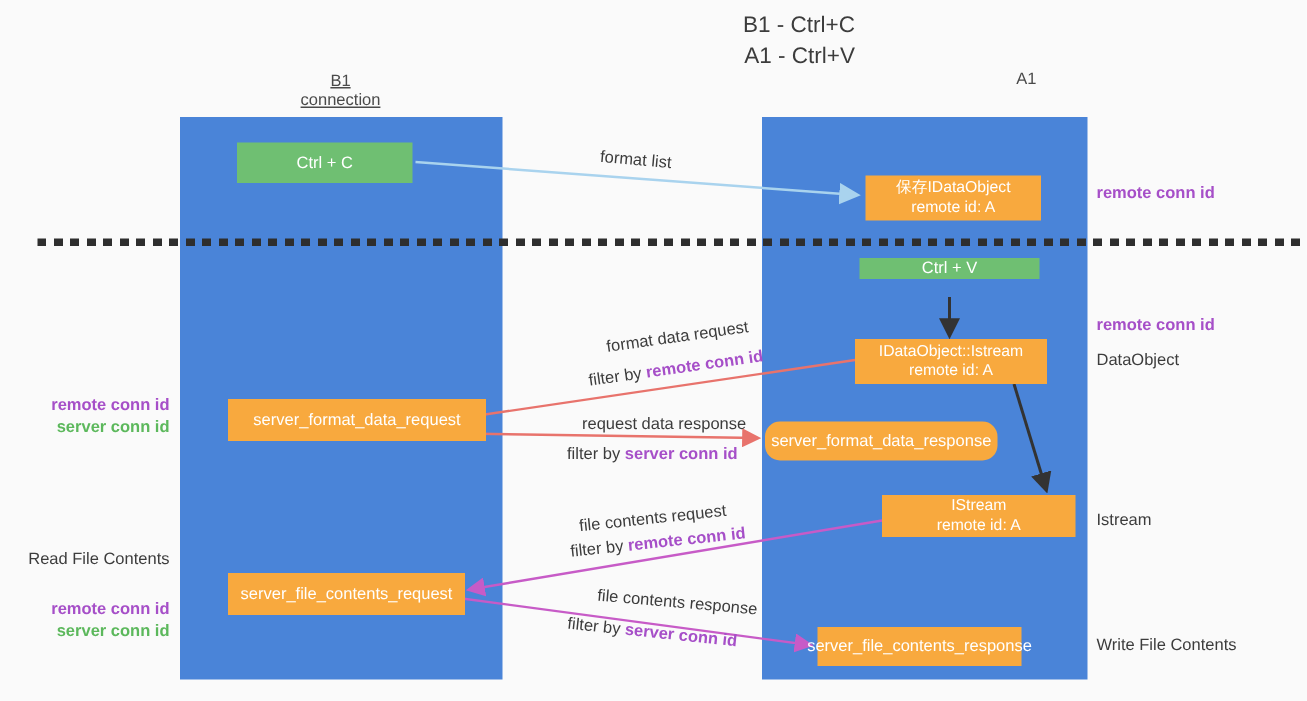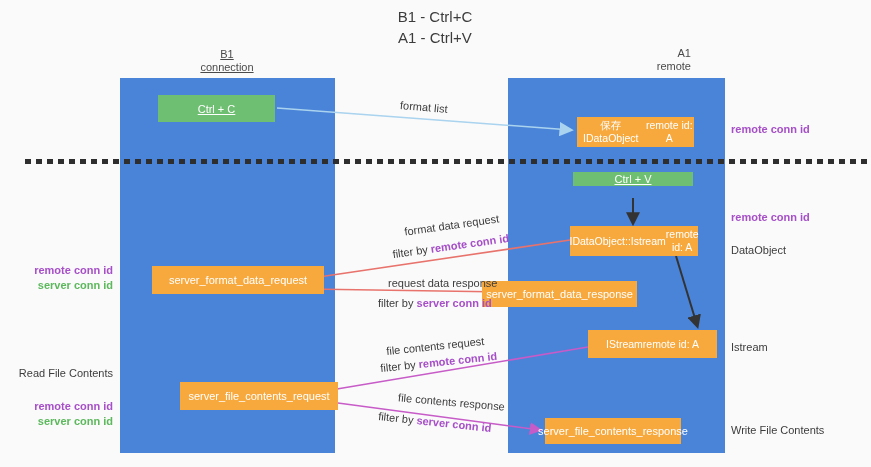--- a/index.html
+++ b/index.html
@@ -1,38 +1,38 @@
 <!DOCTYPE html>
 <html style="--blue: #4a84d8; --green: #6fbf72; --orange: #f8a93e; --purple: #a64fc8; --greentext: #5cb85c;"><head>
 <meta charset="utf-8">
 <style>
   html,body{margin:0;padding:0;}
   body{font-family:"Liberation Sans",sans-serif;}
   .stage{position:relative;width:871px;height:467px;background:#fafafa;overflow:hidden;}
 
-  .title{position:absolute;left:300px;top:6px;width:270px;text-align:center;
+  .title{position:absolute;left:300px;top:6px;width:270px;text-align:right;
          font-size:15px;line-height:21px;color:#3c3c3c;z-index:5;}
 
   .col{position:absolute;top:78px;height:375px;background:var(--blue);z-index:1;}
   .col-left{left:120px;width:215px;}
   .col-right{left:508px;width:217px;}
 
   .col-header{position:absolute;text-align:center;font-size:11px;line-height:13px;color:#4a4a4a;z-index:5;}
   .hdr-left{left:152px;top:48px;width:150px;text-decoration:underline;}
   .hdr-right{left:541px;top:47px;width:150px;text-align:right;}
 
   .dashline{position:absolute;left:25px;top:159px;width:846px;height:5px;z-index:2;
     background:repeating-linear-gradient(90deg,#2e2e2e 0,#2e2e2e 6px,transparent 6px,transparent 11px);}
 
   svg.arrows{position:absolute;left:0;top:0;z-index:2;pointer-events:none;}
 
   .box{position:absolute;display:flex;align-items:center;justify-content:center;
        color:#fff;font-size:11px;text-align:center;z-index:3;box-sizing:border-box;}
-  .box.two{flex-direction:row;font-size:10.5px;line-height:13px;}
-  .green{background:var(--green);text-decoration:underline;}
+  .box.two{flex-direction:column;font-size:10.5px;line-height:13px;}
+  .green{background:var(--green);}
   .orange{background:var(--orange);}
 
   .albl{position:absolute;font-size:11px;color:#3c3c3c;white-space:nowrap;z-index:4;}
   .purple{color:var(--purple);font-weight:bold;}
   .greent{color:var(--greentext);font-weight:bold;}
 
   .side{position:absolute;font-size:11px;z-index:4;white-space:nowrap;}
   .side.ra{text-align:right;width:95px;}
   .plain{color:#3c3c3c;font-weight:normal;}
 </style>
@@ -45,21 +45,20 @@
     <div>B1 - Ctrl+C</div>
     <div>A1 - Ctrl+V</div>
   </div>
 
   <div class="col-header hdr-left">
     <div>B1</div>
     <div>connection</div>
   </div>
   <div class="col-header hdr-right">
     <div>A1</div>
-    <div>remote</div>
   </div>
 
   <div class="col col-left"></div>
   <div class="col col-right"></div>
 
   <div class="dashline"></div>
 
   <svg class="arrows" width="871" height="467">
     <defs>
       <marker id="m-blue" viewBox="0 0 10 10" refX="8" refY="5" markerWidth="9" markerHeight="9" orient="auto">
@@ -99,30 +98,30 @@
 
   <div class="box orange two" style="left:570px;top:226px;width:128px;height:30px;">
     <span>IDataObject::Istream</span>
     <span>remote id: A</span>
   </div>
 
   <div class="box orange" style="left:152px;top:266px;width:172px;height:28px;">
     <span>server_format_data_request</span>
   </div>
 
-  <div class="box orange" style="left:482px;top:281px;width:155px;height:26px;">
+  <div class="box orange" style="left:510px;top:281px;width:155px;height:26px;border-radius:10px;">
     <span>server_format_data_response</span>
   </div>
 
   <div class="box orange two" style="left:588px;top:330px;width:129px;height:28px;">
     <span>IStream</span>
     <span>remote id: A</span>
   </div>
 
-  <div class="box orange" style="left:152px;top:382px;width:158px;height:28px;margin-left:28px;">
+  <div class="box orange" style="left:152px;top:382px;width:158px;height:28px;">
     <span>server_file_contents_request</span>
   </div>
 
   <div class="box orange" style="left:545px;top:418px;width:136px;height:26px;">
     <span>server_file_contents_response</span>
   </div>
 
   <div class="albl" style="left:400px;top:101px;transform:rotate(5deg);">format list</div>
 
   <div class="albl" style="left:404px;top:219px;transform:rotate(-8deg);">format data request</div>
@@ -146,17 +145,17 @@
   </div>
 
   <div class="side ra purple" style="left:18px;top:264px;">remote conn id</div>
   <div class="side ra greent" style="left:18px;top:279px;">server conn id</div>
   <div class="side ra plain" style="left:18px;top:367px;">Read File Contents</div>
   <div class="side ra purple" style="left:18px;top:400px;">remote conn id</div>
   <div class="side ra greent" style="left:18px;top:415px;">server conn id</div>
 
   <div class="side purple" style="left:731px;top:123px;">remote conn id</div>
   <div class="side purple" style="left:731px;top:211px;">remote conn id</div>
-  <div class="side plain" style="left:731px;top:244px;">DataObject</div>
+  <div class="side plain" style="left:731px;top:234px;">DataObject</div>
   <div class="side plain" style="left:731px;top:341px;">Istream</div>
   <div class="side plain" style="left:731px;top:424px;">Write File Contents</div>
 
 </div>
 
 </body></html>

